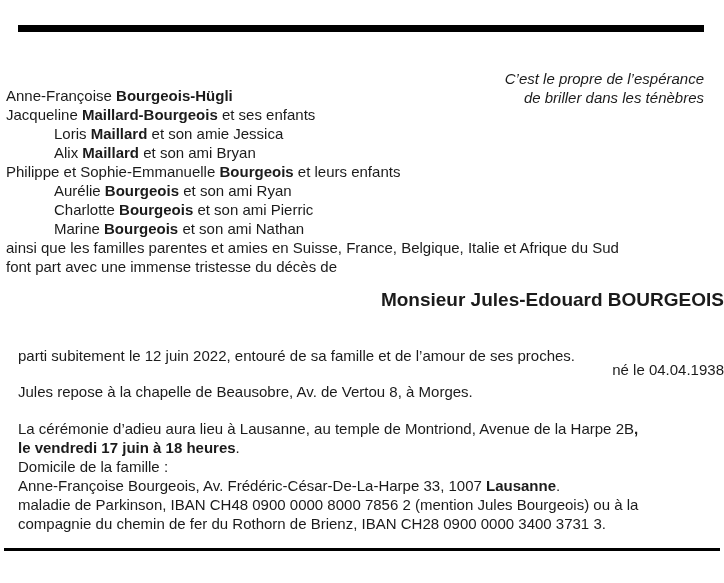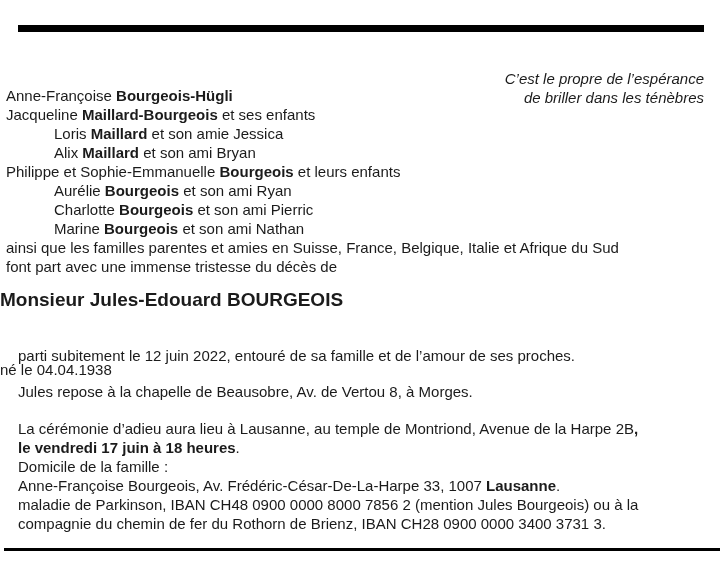--- a/index.html
+++ b/index.html
@@ -23,21 +23,21 @@
   .epigraph {
     position: absolute; top: 33px; right: 20px;
     text-align: right; font-style: italic; margin-top: 36px;
   }
   .family {
     position: absolute; top: 86px; left: 6px; right: 20px;
   }
   .tline { white-space: pre-wrap; }
   .tline.indent { padding-left: 48px; }
   .title-block {
-    position: absolute; top: 287px; left: 0; width: 724px; text-align: left;
+    position: absolute; top: 287px; left: 0; width: 724px; text-align: right;
   }
   .main-title { font-weight: bold; font-size: 19px; line-height: 25px; }
   .birth-date { font-size: 15px; line-height: 20px; margin-top: 48px; }
   .para-death { position: absolute; top: 346px; left: 18px; right: 20px; }
   .para-repose { position: absolute; top: 382px; left: 18px; right: 20px; }
   .details { position: absolute; top: 419px; left: 18px; right: 20px; }
   .bottom-rule {
     position: absolute; top: 548px; left: 4px; width: 716px; height: 3px;
     background: #000000;
   }

